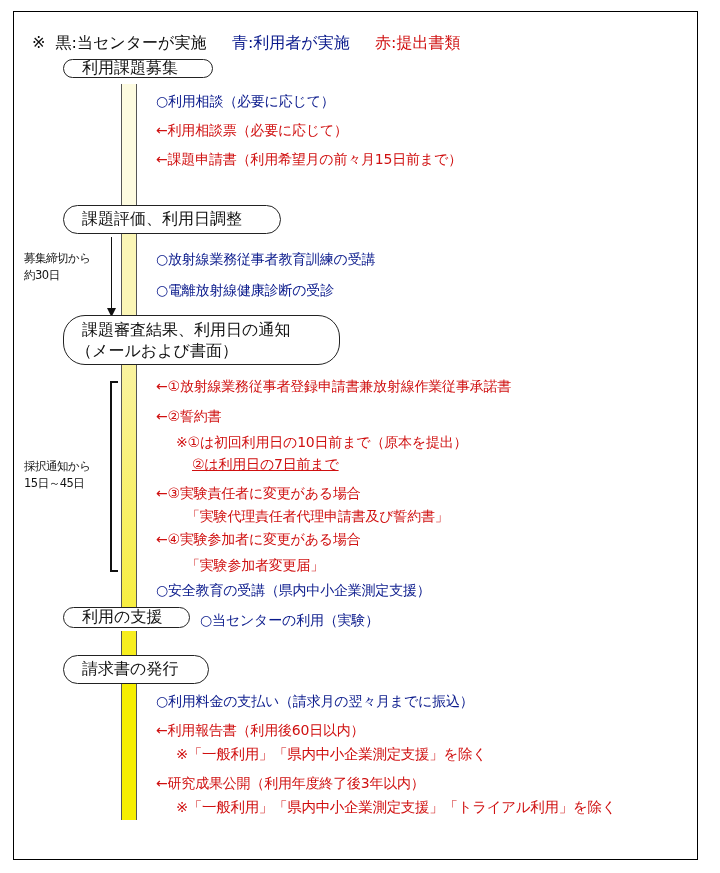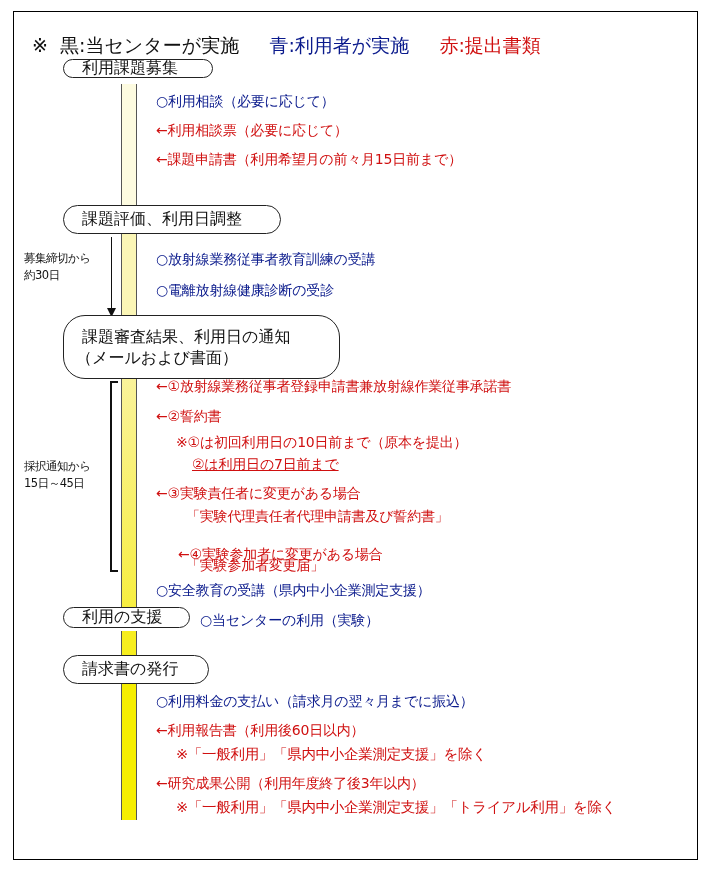--- a/index.html
+++ b/index.html
@@ -1,21 +1,21 @@
 <!DOCTYPE html>
 <html><head>
 <meta charset="utf-8">
 <style>
   html, body { margin: 0; padding: 0; background: #ffffff; }
   body { width: 720px; height: 873px; position: relative; overflow: hidden;
          font-family: "DejaVu Sans", "Liberation Sans", sans-serif; }
   .frame { position: absolute; left: 13px; top: 11px; width: 683px; height: 847px;
            border: 1px solid #000; background: #fff; }
   .abs { position: absolute; white-space: nowrap; }
-  .legend { left: 32px; top: 33px; font-size: 19px; }
+  .legend { left: 32px; top: 33px; font-size: 16px; }
   .black { color: #111; }
   .blue  { color: #0a1a8c; }
   .red   { color: #d01010; }
   .t15 { font-size: 14px; letter-spacing: -0.2px; }
   .t14 { font-size: 14.5px; letter-spacing: -0.3px; }
   .side { font-size: 11.5px; color: #111; line-height: 17px; letter-spacing: -0.5px; }
 
   
   .bar { position: absolute; left: 121px; width: 14px; border-left: 1px solid #555; border-right: 1px solid #555; }
   .bar1 { top: 84px; height: 125px; background: #fdfbe0; }
@@ -68,39 +68,39 @@
 <svg class="abs" style="left:107px;top:308px;" width="9" height="9" viewBox="0 0 9 9">
     <polygon points="0,0 9,0 4.5,9" fill="#111"></polygon>
   </svg>
 <div class="abs side" style="left:24px;top:250px;">
   <div>募集締切から</div>
   <div>約30日</div>
 </div>
 <div class="abs blue t15" style="left:156px;top:251px;">○放射線業務従事者教育訓練の受講</div>
 <div class="abs blue t15" style="left:156px;top:282px;">○電離放射線健康診断の受診</div>
 
-<div class="pill two" style="left:63px;top:315px;width:277px;height:64px;">
+<div class="pill two" style="left:63px;top:315px;width:277px;height:50px;">
   <span>課題審査結果、利用日の通知</span>
   <span style="margin-left:-6px;">（メールおよび書面）</span>
 </div>
 
 <div class="vline" style="left:110px;top:381px;width:2px;height:191px;"></div>
 <div class="vline" style="left:110px;top:381px;width:8px;height:2px;"></div>
 <div class="vline" style="left:110px;top:570px;width:8px;height:2px;"></div>
 <div class="abs side" style="left:24px;top:458px;">
   <div>採択通知から</div>
   <div>15日～45日</div>
 </div>
 <div class="abs red t15" style="left:156px;top:378px;">←①放射線業務従事者登録申請書兼放射線作業従事承諾書</div>
 <div class="abs red t15" style="left:156px;top:408px;">←②誓約書</div>
 <div class="abs red t15" style="left:176px;top:434px;">※①は初回利用日の10日前まで（原本を提出）</div>
 <div class="abs red t15" style="left:192px;top:456px;text-decoration:underline;">②は利用日の7日前まで</div>
 <div class="abs red t15" style="left:156px;top:485px;">←③実験責任者に変更がある場合</div>
 <div class="abs red t15" style="left:186px;top:508px;">「実験代理責任者代理申請書及び誓約書」</div>
-<div class="abs red t15" style="left:156px;top:546px;margin-left:22px;">←④実験参加者に変更がある場合</div>
+<div class="abs red t15" style="left:156px;top:531px;">←④実験参加者に変更がある場合</div>
 <div class="abs red t15" style="left:186px;top:557px;">「実験参加者変更届」</div>
 <div class="abs blue t15" style="left:156px;top:582px;">○安全教育の受講（県内中小企業測定支援）</div>
 
 <div class="pill" style="left:63px;top:607px;width:127px;height:21px;">
   <span>利用の支援</span>
 </div>
 <div class="abs blue t15" style="left:200px;top:612px;">○当センターの利用（実験）</div>
 
 <div class="pill" style="left:63px;top:655px;width:146px;height:29px;">
   <span>請求書の発行</span>

